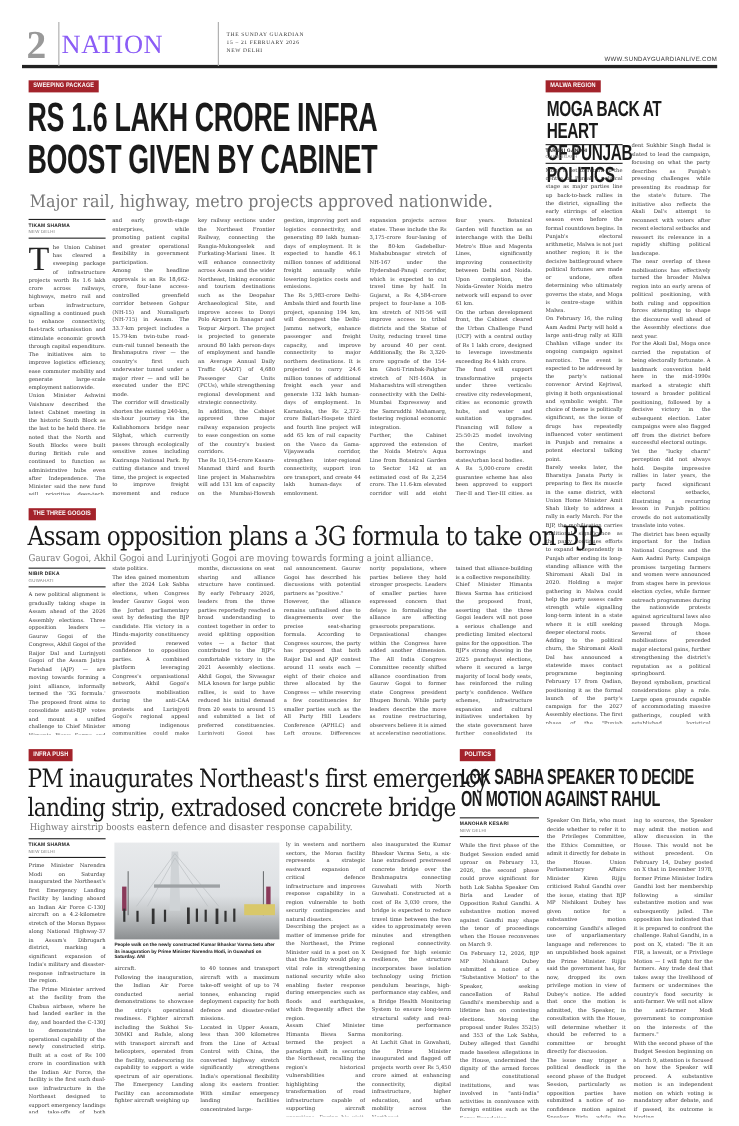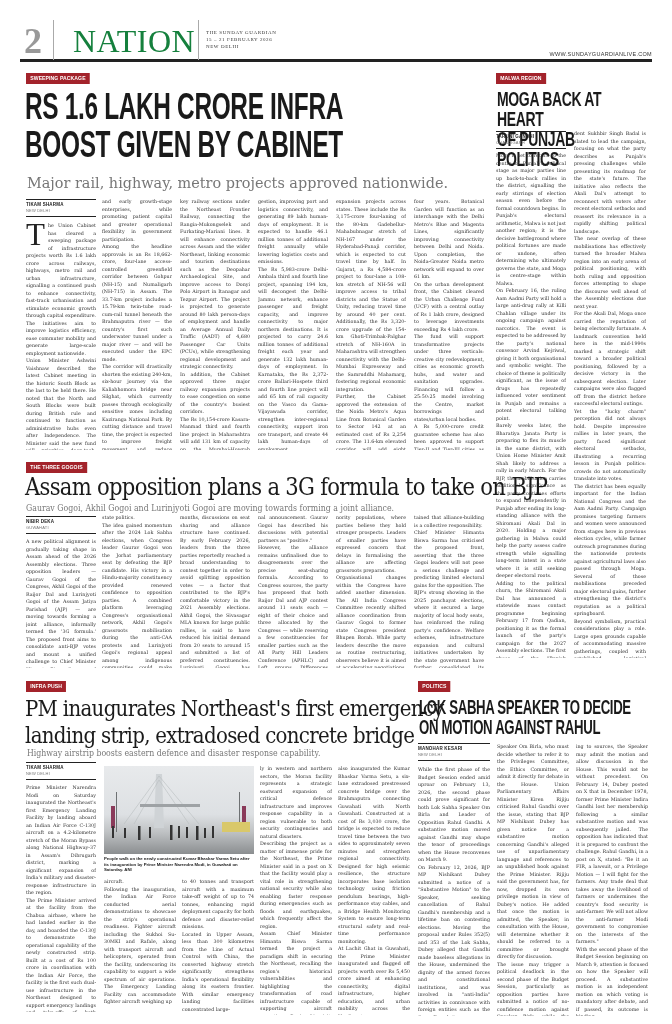--- a/index.html
+++ b/index.html
@@ -2,21 +2,21 @@
 <html><head>
 <meta charset="utf-8">
 <style>
   * { box-sizing: border-box; margin: 0; padding: 0; }
   html, body { width: 672px; height: 1024px; background: #fff; overflow: hidden; }
   body { font-family: "DejaVu Serif", serif; color: #222; position: relative; }
 
   .masthead { position: absolute; left: 20px; top: 18px; width: 632px; height: 44px; border-bottom: 3px solid #222; }
   .masthead .pgnum { position: absolute; left: 4px; top: 2px; font-family: "Liberation Serif", serif; font-size: 36px; color: #999; font-weight: bold; }
   .masthead .vsep1 { position: absolute; left: 33px; top: 2px; width: 1px; height: 40px; background: #aaa; }
-  .masthead .section { position: absolute; left: 53px; top: 3px; font-family: "Liberation Serif", serif; font-size: 32px; color: #15803d; letter-spacing: 0.5px; line-height: 40px; }
+  .masthead .section { position: absolute; left: 36px; top: 3px; font-family: "Liberation Serif", serif; font-size: 24px; color: #8b5cf6; letter-spacing: 0.5px; line-height: 40px; }
   .masthead .vsep2 { position: absolute; left: 178px; top: 2px; width: 1px; height: 40px; background: #aaa; }
   .masthead .edition { position: absolute; left: 186px; top: 11px; font-family: "Liberation Serif", serif; font-size: 5px; line-height: 7px; letter-spacing: 0.6px; color: #333; }
   .masthead .url { position: absolute; right: 0; top: 33px; font-family: "Liberation Sans", sans-serif; font-size: 5.5px; letter-spacing: 0.3px; color: #333; }
 
   .kicker { position: absolute; background: #a3232b; color: #fff; font-family: "Liberation Sans", sans-serif; font-weight: bold; font-size: 6px; padding: 0 5px; height: 11px; line-height: 11px; letter-spacing: 0.1px; transform: scaleX(0.85); transform-origin: left; }
 
   .hl-condensed { position: absolute; font-family: "Liberation Sans", sans-serif; font-weight: bold; color: #1a1a1a; transform-origin: left top; letter-spacing: -0.5px; }
   .hl-serif { position: absolute; font-family: "DejaVu Serif", serif; color: #1a1a1a; letter-spacing: -0.8px; transform-origin: left top; }
   .deck { position: absolute; font-family: "DejaVu Serif", serif; color: #777; transform-origin: left top; }
 

